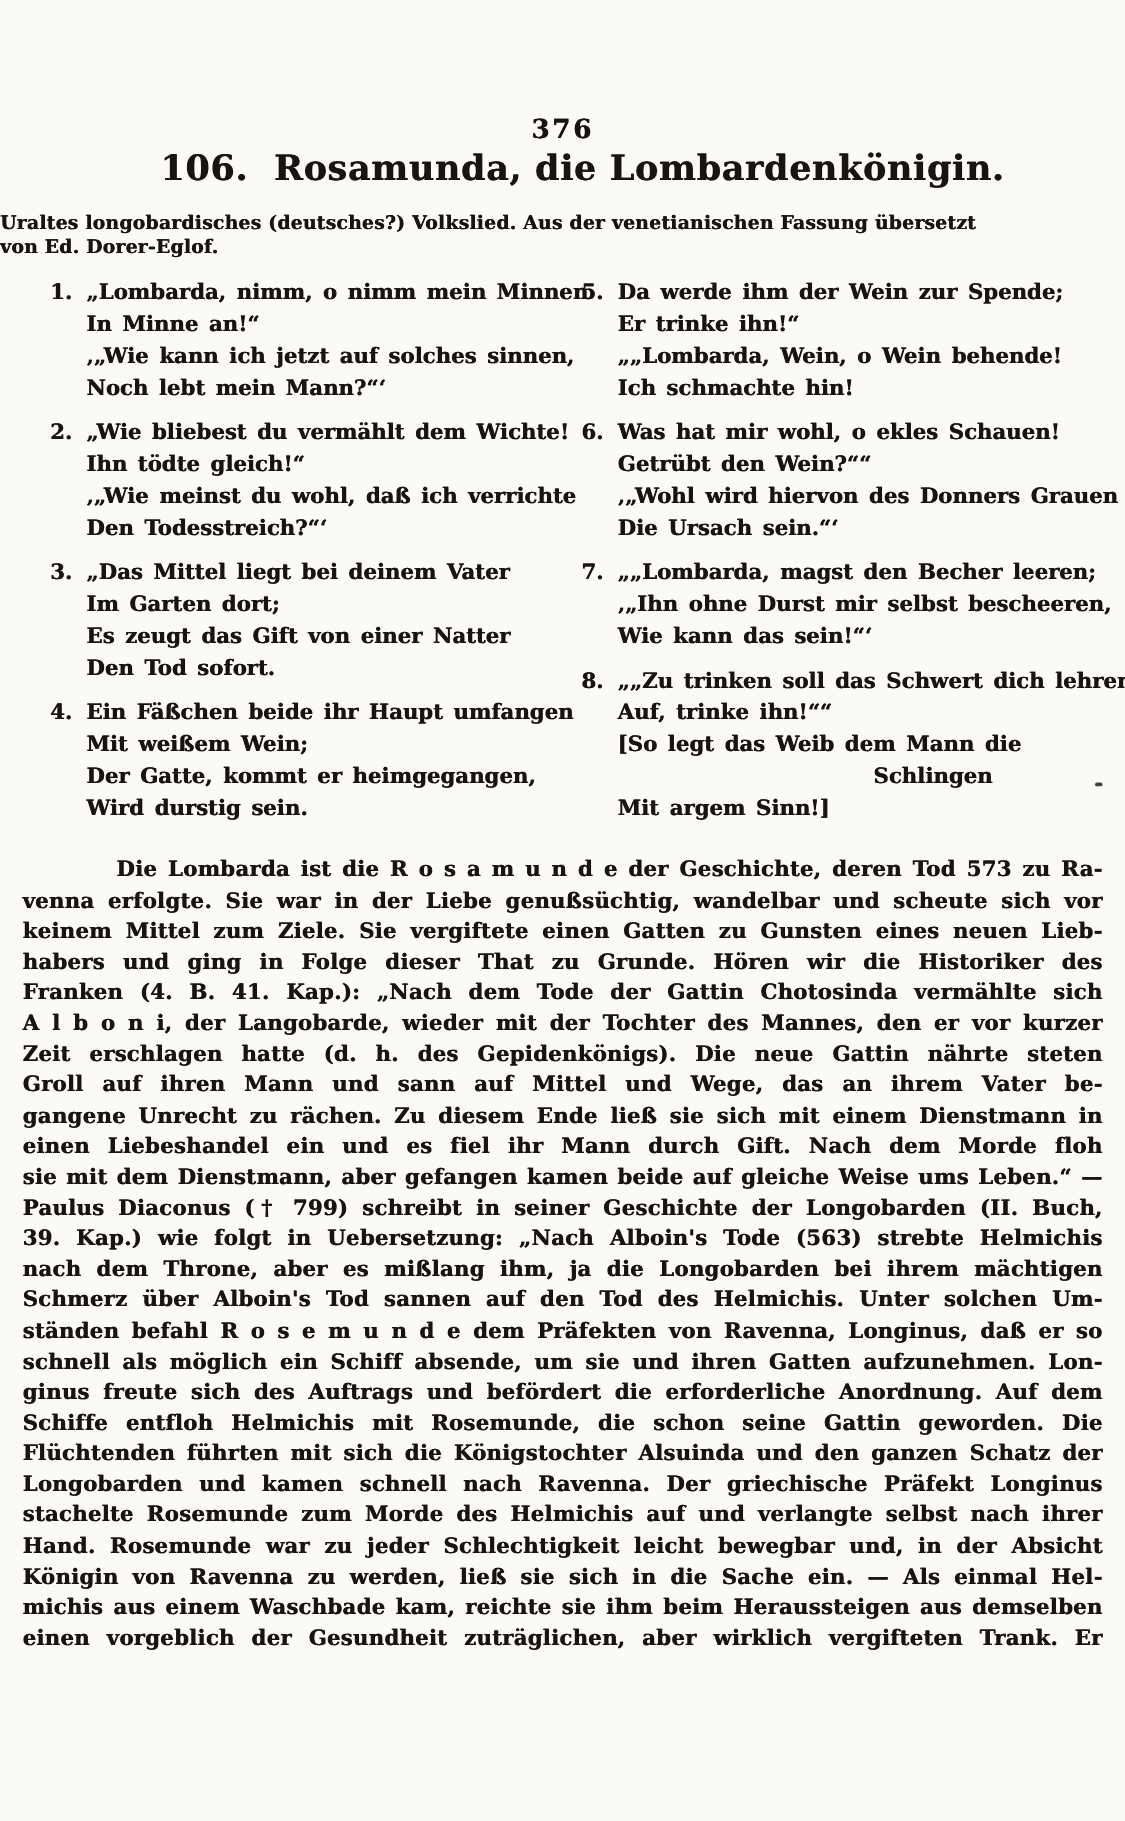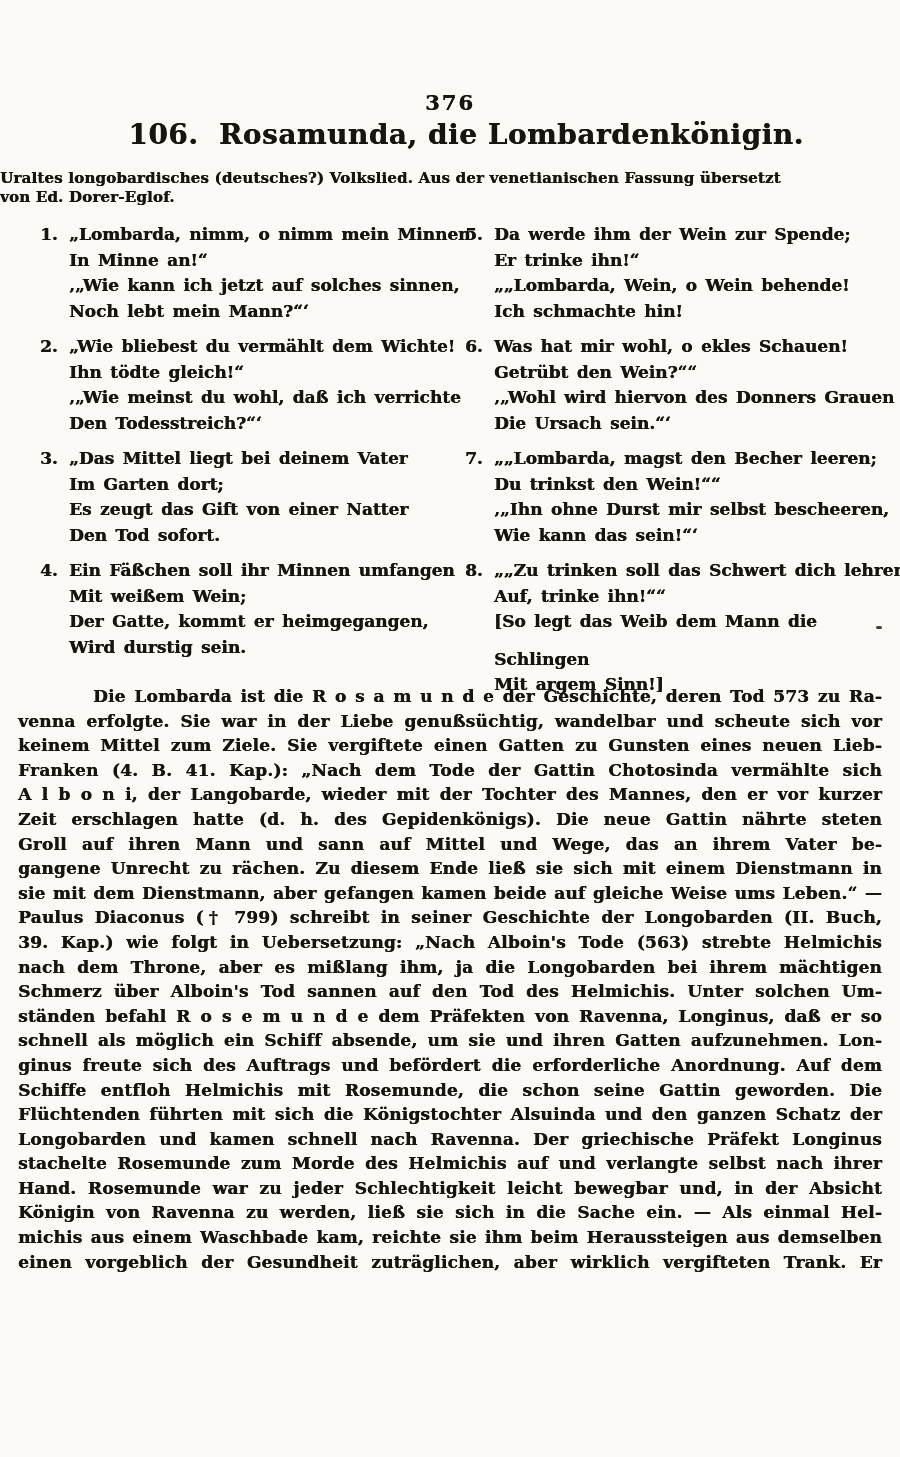--- a/index.html
+++ b/index.html
@@ -35,21 +35,21 @@
     display: flex; gap: 8px;
   }
   .verse-col { flex: 1 1 50%; min-width: 0; }
   .verse {
     position: relative; padding-left: 29px;
     font-size: 17px; line-height: 25.5px;
     margin-bottom: 10px; word-spacing: 2.5px;
     white-space: nowrap;
   }
   .verse-num { position: absolute; left: 0; top: 0; }
-  .verse-line.align-right { padding-right: 88px; margin-top: 12px; }
+  .verse-line.align-right { text-align: right; padding-right: 88px; }
 
   .prose {
     position: absolute; top: 684px; left: 18px; width: 864px;
     font-size: 17px; letter-spacing: 0.2px;
   }
   .prose-line {
     text-align: justify; text-align-last: justify;
     line-height: 24.6px; height: 24.6px; overflow: visible;
   }
   .prose-line.first { text-indent: 75px; }
@@ -91,21 +91,21 @@
         </div>
         <div class="verse">
           <span class="verse-num">3.</span>
           <div class="verse-line">„Das Mittel liegt bei deinem Vater</div>
           <div class="verse-line">Im Garten dort;</div>
           <div class="verse-line">Es zeugt das Gift von einer Natter</div>
           <div class="verse-line">Den Tod sofort.</div>
         </div>
         <div class="verse">
           <span class="verse-num">4.</span>
-          <div class="verse-line">Ein Fäßchen soll ihr Minnen umfangen</div>
+          <div class="verse-line">Ein Fäßchen beide ihr Haupt umfangen</div>
           <div class="verse-line">Mit weißem Wein;</div>
           <div class="verse-line">Der Gatte, kommt er heimgegangen,</div>
           <div class="verse-line">Wird durstig sein.</div>
         </div>
       </div>
     <div class="verse-col" id="verse-col-right">
         <div class="verse">
           <span class="verse-num">5.</span>
           <div class="verse-line">Da werde ihm der Wein zur Spende;</div>
           <div class="verse-line">Er trinke ihn!“</div>
@@ -115,44 +115,45 @@
         <div class="verse">
           <span class="verse-num">6.</span>
           <div class="verse-line">Was hat mir wohl, o ekles Schauen!</div>
           <div class="verse-line">Getrübt den Wein?““</div>
           <div class="verse-line">‚„Wohl wird hiervon des Donners Grauen</div>
           <div class="verse-line">Die Ursach sein.“‘</div>
         </div>
         <div class="verse">
           <span class="verse-num">7.</span>
           <div class="verse-line">„„Lombarda, magst den Becher leeren;</div>
-          <div class="verse-line">Du trinkst den Wein!““</div>
           <div class="verse-line">‚„Ihn ohne Durst mir selbst bescheeren,</div>
           <div class="verse-line">Wie kann das sein!“‘</div>
         </div>
         <div class="verse">
           <span class="verse-num">8.</span>
           <div class="verse-line">„„Zu trinken soll das Schwert dich lehren;</div>
           <div class="verse-line">Auf, trinke ihn!““</div>
           <div class="verse-line">[So legt das Weib dem Mann die</div>
           <div class="verse-line align-right">Schlingen</div>
           <div class="verse-line">Mit argem Sinn!]</div>
         </div>
       </div>
   </section>
 
   <section class="prose" id="prose-block">
       <div class="prose-line first">Die Lombarda ist die R o s a m u n d e der Geschichte, deren Tod 573 zu Ra-</div>
       <div class="prose-line">venna erfolgte.  Sie war in der Liebe genußsüchtig, wandelbar und scheute sich vor</div>
       <div class="prose-line">keinem Mittel zum Ziele.  Sie vergiftete einen Gatten zu Gunsten eines neuen Lieb-</div>
+      <div class="prose-line">habers und ging in Folge dieser That zu Grunde.  Hören wir die Historiker des</div>
       <div class="prose-line">Franken (4. B. 41. Kap.): „Nach dem Tode der Gattin Chotosinda vermählte sich</div>
       <div class="prose-line">A l b o n i, der Langobarde, wieder mit der Tochter des Mannes, den er vor kurzer</div>
       <div class="prose-line">Zeit erschlagen hatte (d. h. des Gepidenkönigs).  Die neue Gattin nährte steten</div>
       <div class="prose-line">Groll auf ihren Mann und sann auf Mittel und Wege, das an ihrem Vater be-</div>
       <div class="prose-line">gangene Unrecht zu rächen.  Zu diesem Ende ließ sie sich mit einem Dienstmann in</div>
+      <div class="prose-line">einen Liebeshandel ein und es fiel ihr Mann durch Gift.  Nach dem Morde floh</div>
       <div class="prose-line">sie mit dem Dienstmann, aber gefangen kamen beide auf gleiche Weise ums Leben.“ —</div>
       <div class="prose-line">Paulus Diaconus († 799) schreibt in seiner Geschichte der Longobarden (II. Buch,</div>
       <div class="prose-line">39. Kap.) wie folgt in Uebersetzung: „Nach Alboin's Tode (563) strebte Helmichis</div>
       <div class="prose-line">nach dem Throne, aber es mißlang ihm, ja die Longobarden bei ihrem mächtigen</div>
       <div class="prose-line">Schmerz über Alboin's Tod sannen auf den Tod des Helmichis.  Unter solchen Um-</div>
       <div class="prose-line">ständen befahl R o s e m u n d e dem Präfekten von Ravenna, Longinus, daß er so</div>
       <div class="prose-line">schnell als möglich ein Schiff absende, um sie und ihren Gatten aufzunehmen.  Lon-</div>
       <div class="prose-line">ginus freute sich des Auftrags und befördert die erforderliche Anordnung.  Auf dem</div>
       <div class="prose-line">Schiffe entfloh Helmichis mit Rosemunde, die schon seine Gattin geworden.  Die</div>
       <div class="prose-line">Flüchtenden führten mit sich die Königstochter Alsuinda und den ganzen Schatz der</div>

